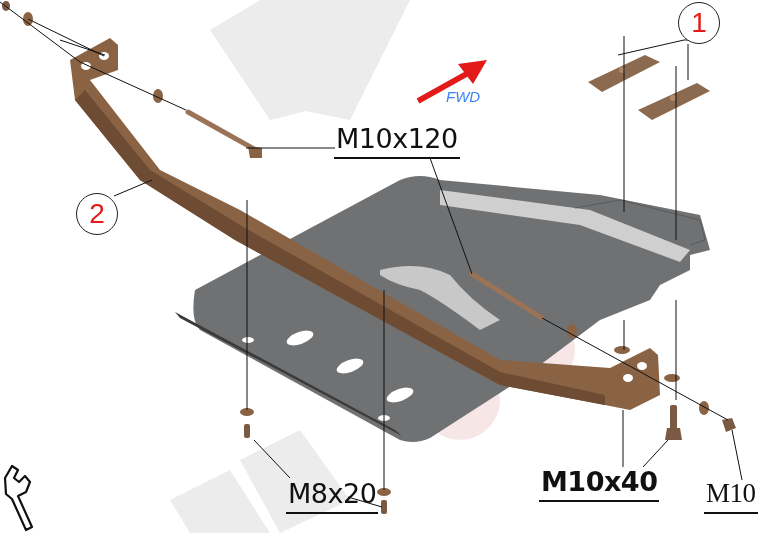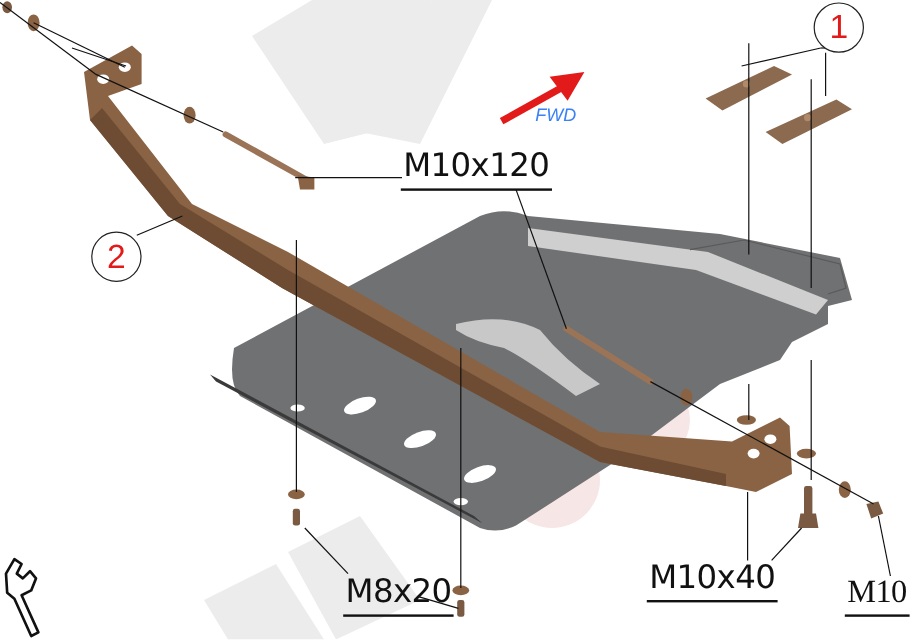--- a/index.html
+++ b/index.html
@@ -124,18 +124,18 @@
 <div class="callout" style="left:76px; top:193px;"><span>2</span></div>
 
 <div class="fwd">FWD</div>
 
 <div class="lbl" style="left:336px; top:125px;text-align:center;">
   <span>M10x120</span><div class="ul"></div>
 </div>
 <div class="lbl" style="left:244px; top:480px;margin-left:44px;">
   <span>M8x20</span><div class="ul"></div>
 </div>
-<div class="lbl" style="left:541px; top:468px;">
+<div class="lbl" style="left:541px; top:468px;font-weight:bold;">
   <span>M10x40</span><div class="ul"></div>
 </div>
 <div class="lbl" style="left:706px; top:480px;font-family:Liberation Serif, serif;">
   <span>M10</span><div class="ul"></div>
 </div>
 
 </body></html>

